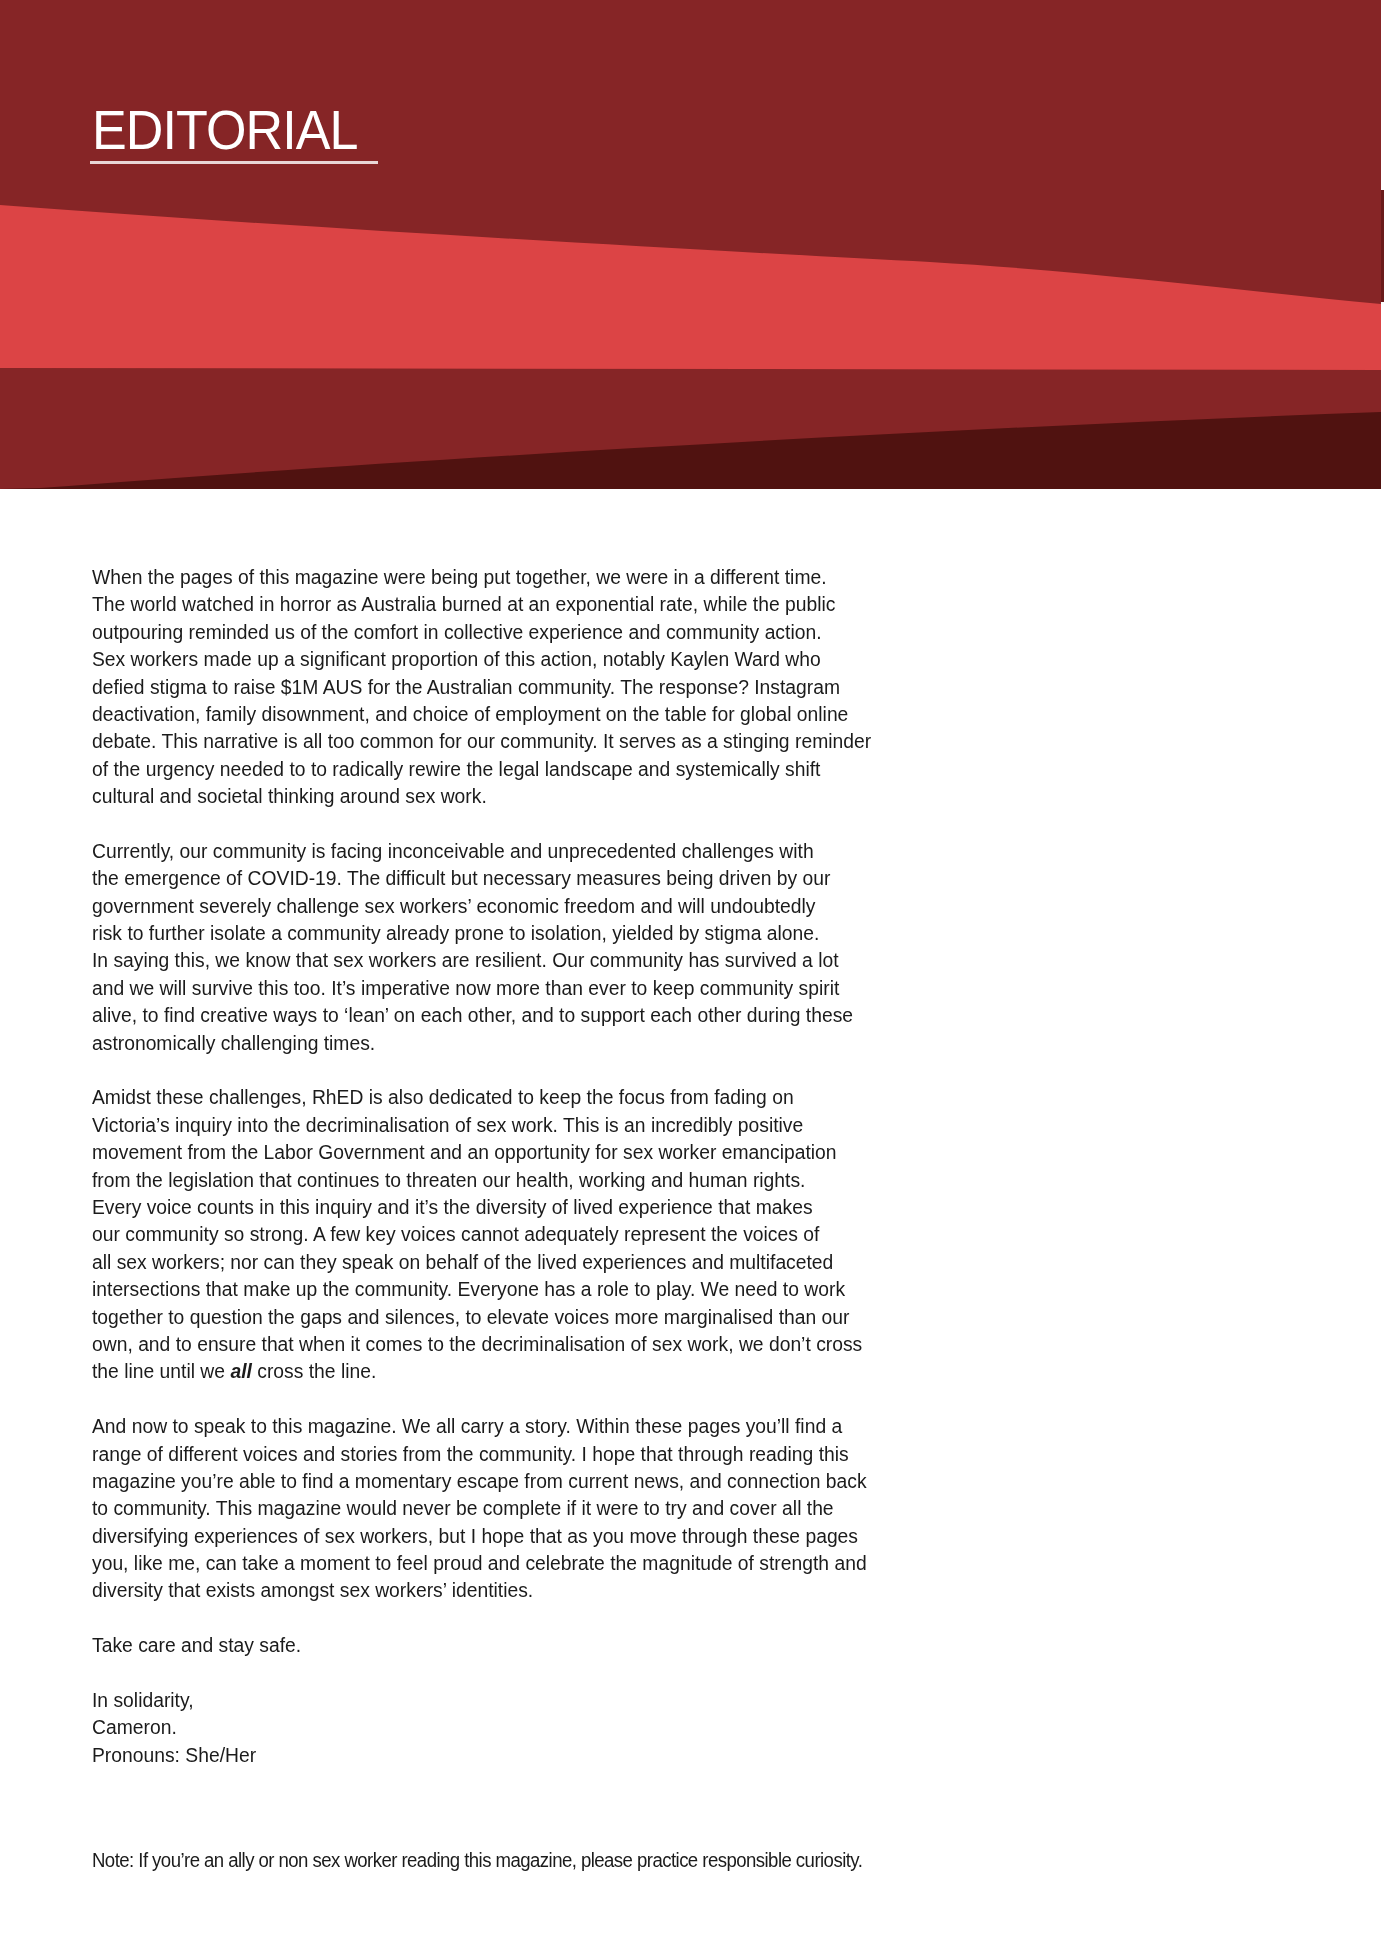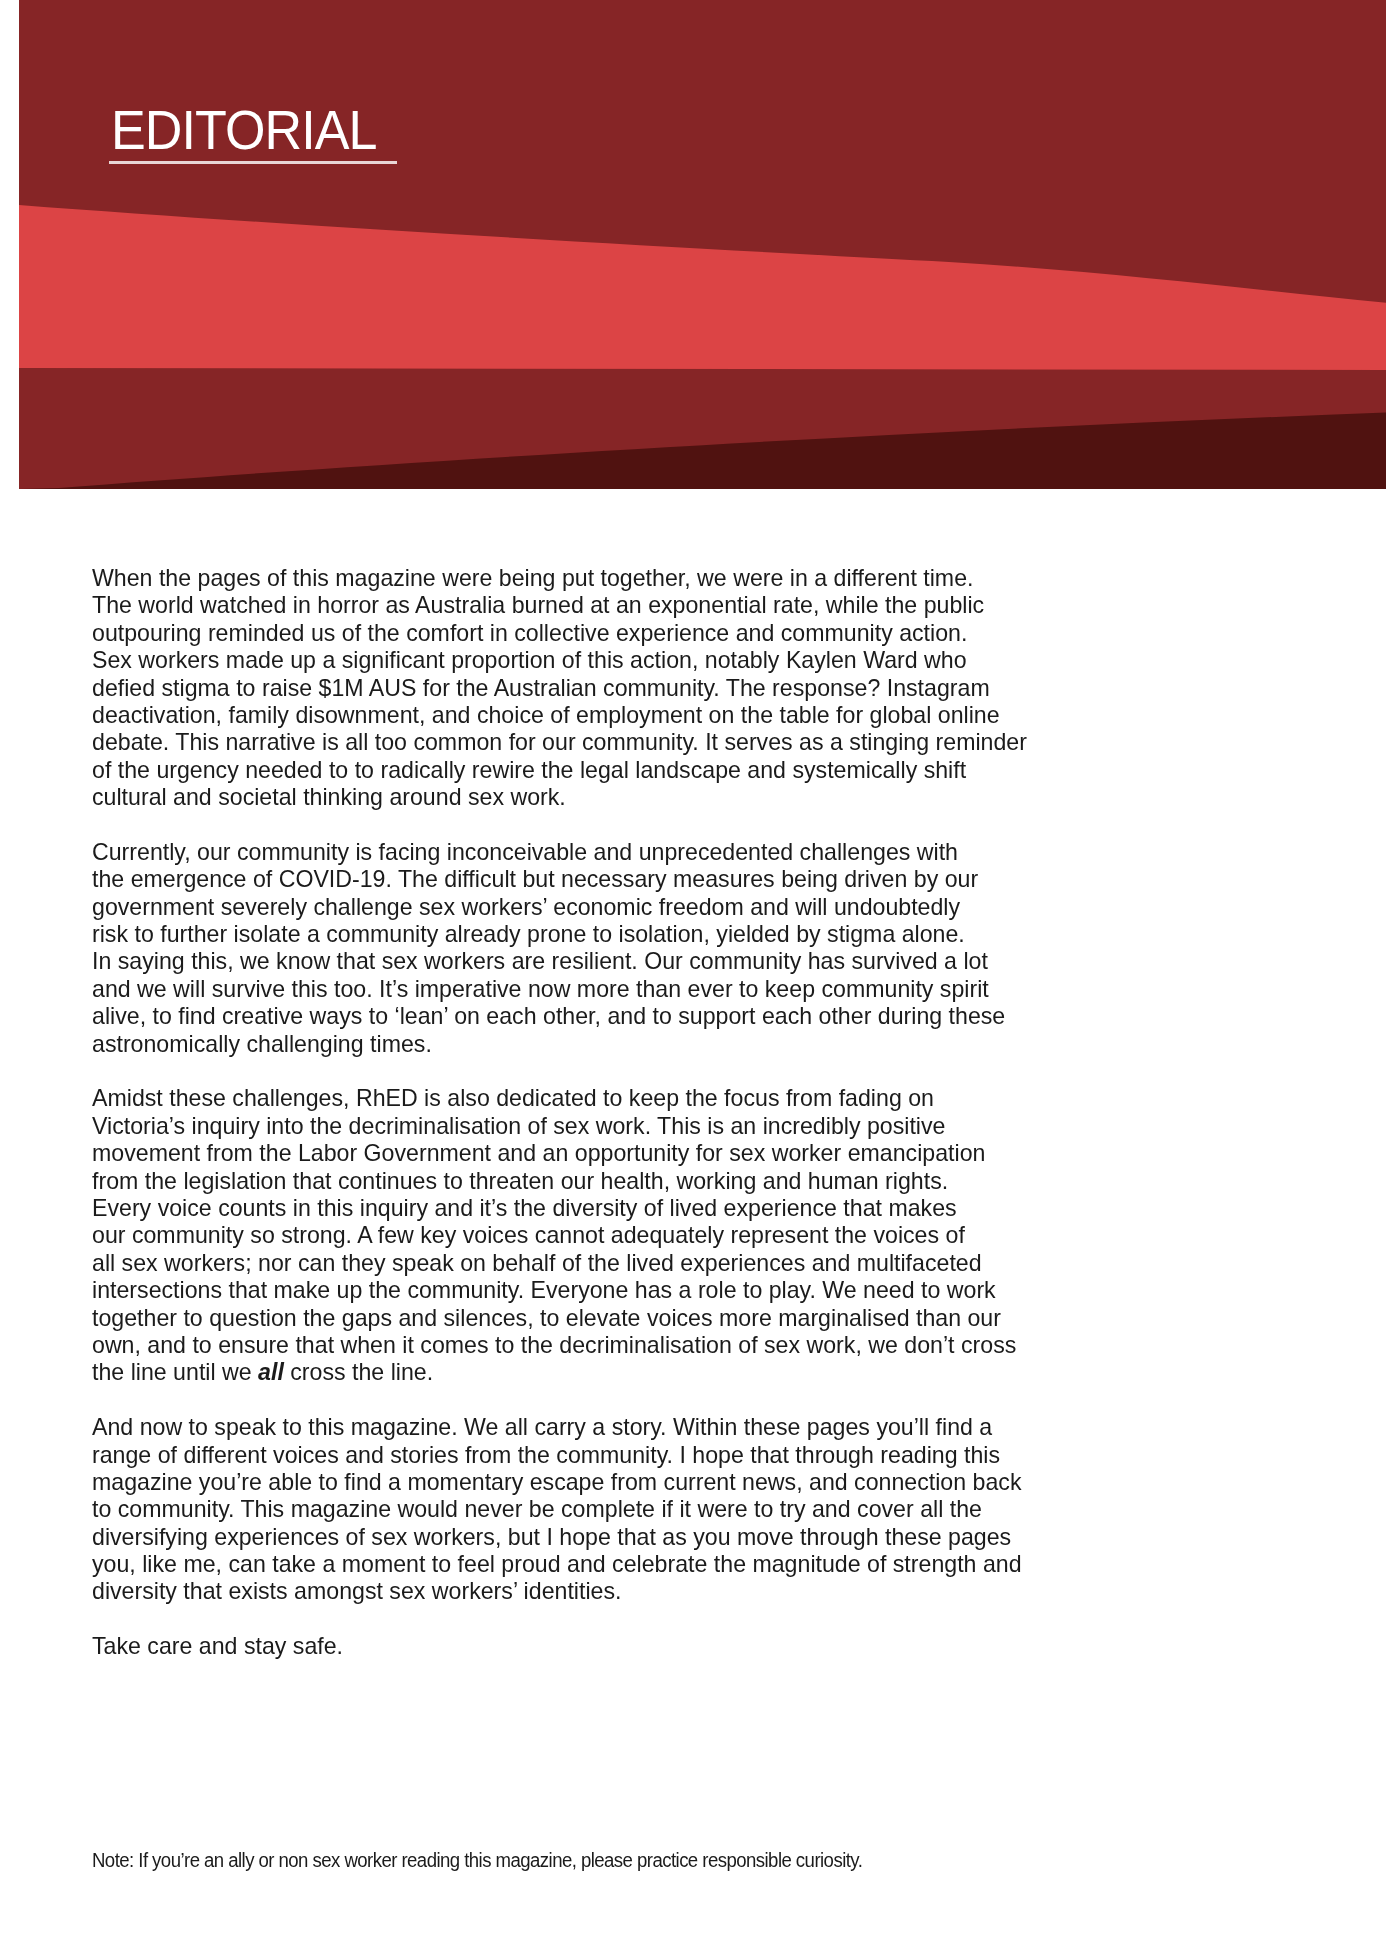--- a/index.html
+++ b/index.html
@@ -1,27 +1,27 @@
 <!DOCTYPE html>
 <html><head>
   <meta charset="utf-8">
   <style>
     html, body { margin: 0; padding: 0; background: #ffffff; }
     body { width: 1386px; height: 1952px; position: relative; overflow: hidden;
            font-family: "Liberation Sans", "DejaVu Sans", sans-serif; color: #1b1b1b; }
-    .header { position: absolute; left: 0; top: 0; width: 1228px; height: 495px; margin-left: 19px; }
+    .header { position: absolute; left: 0; top: 0; width: 1228px; height: 495px; }
     .header svg { position: absolute; left: 0; top: 0; }
     .title { position: absolute; left: 92px; top: 98px; margin: 0;
              font-family: "Liberation Sans", sans-serif; font-weight: normal;
              font-size: 56px; line-height: 64px; color: #ffffff; letter-spacing: -1px;
              transform: scaleX(0.93); transform-origin: left top; }
     .title-underline { position: absolute; left: 90px; top: 161px; width: 288px; height: 3px;
                        background: #e9d6d6; }
     .body-text { position: absolute; left: 92px; top: 564px; width: 1000px;
-                 font-size: 24px; line-height: 27.4px; }
+                 font-size: 20px; line-height: 27.4px; }
     .line { white-space: nowrap; height: 27.4px; transform: scaleX(0.965); transform-origin: left top; }
     .gap { height: 27.4px; }
     .note { position: absolute; left: 92px; top: 1847px; font-size: 20px; line-height: 26px;
             white-space: nowrap; letter-spacing: -0.6px; transform: scaleX(0.93); transform-origin: left top; }
     em { font-style: italic; font-weight: bold; }
   </style>
 </head>
 <body>
 
 <div class="header">
@@ -83,15 +83,20 @@
     <div class="line">to community. This magazine would never be complete if it were to try and cover all the</div>
     <div class="line">diversifying experiences of sex workers, but I hope that as you move through these pages</div>
     <div class="line">you, like me, can take a moment to feel proud and celebrate the magnitude of strength and</div>
     <div class="line">diversity that exists amongst sex workers’ identities.</div>
   </div>
   <div class="gap"></div>
 
   <div class="line">Take care and stay safe.</div>
   <div class="gap"></div>
 
+  <div>
+    <div class="line">In solidarity,</div>
+    <div class="line">Cameron.</div>
+    <div class="line">Pronouns: She/Her</div>
+  </div>
 </div>
 
 <div class="note">Note: If you’re an ally or non sex worker reading this magazine, please practice responsible curiosity.</div>
 
 </body></html>

